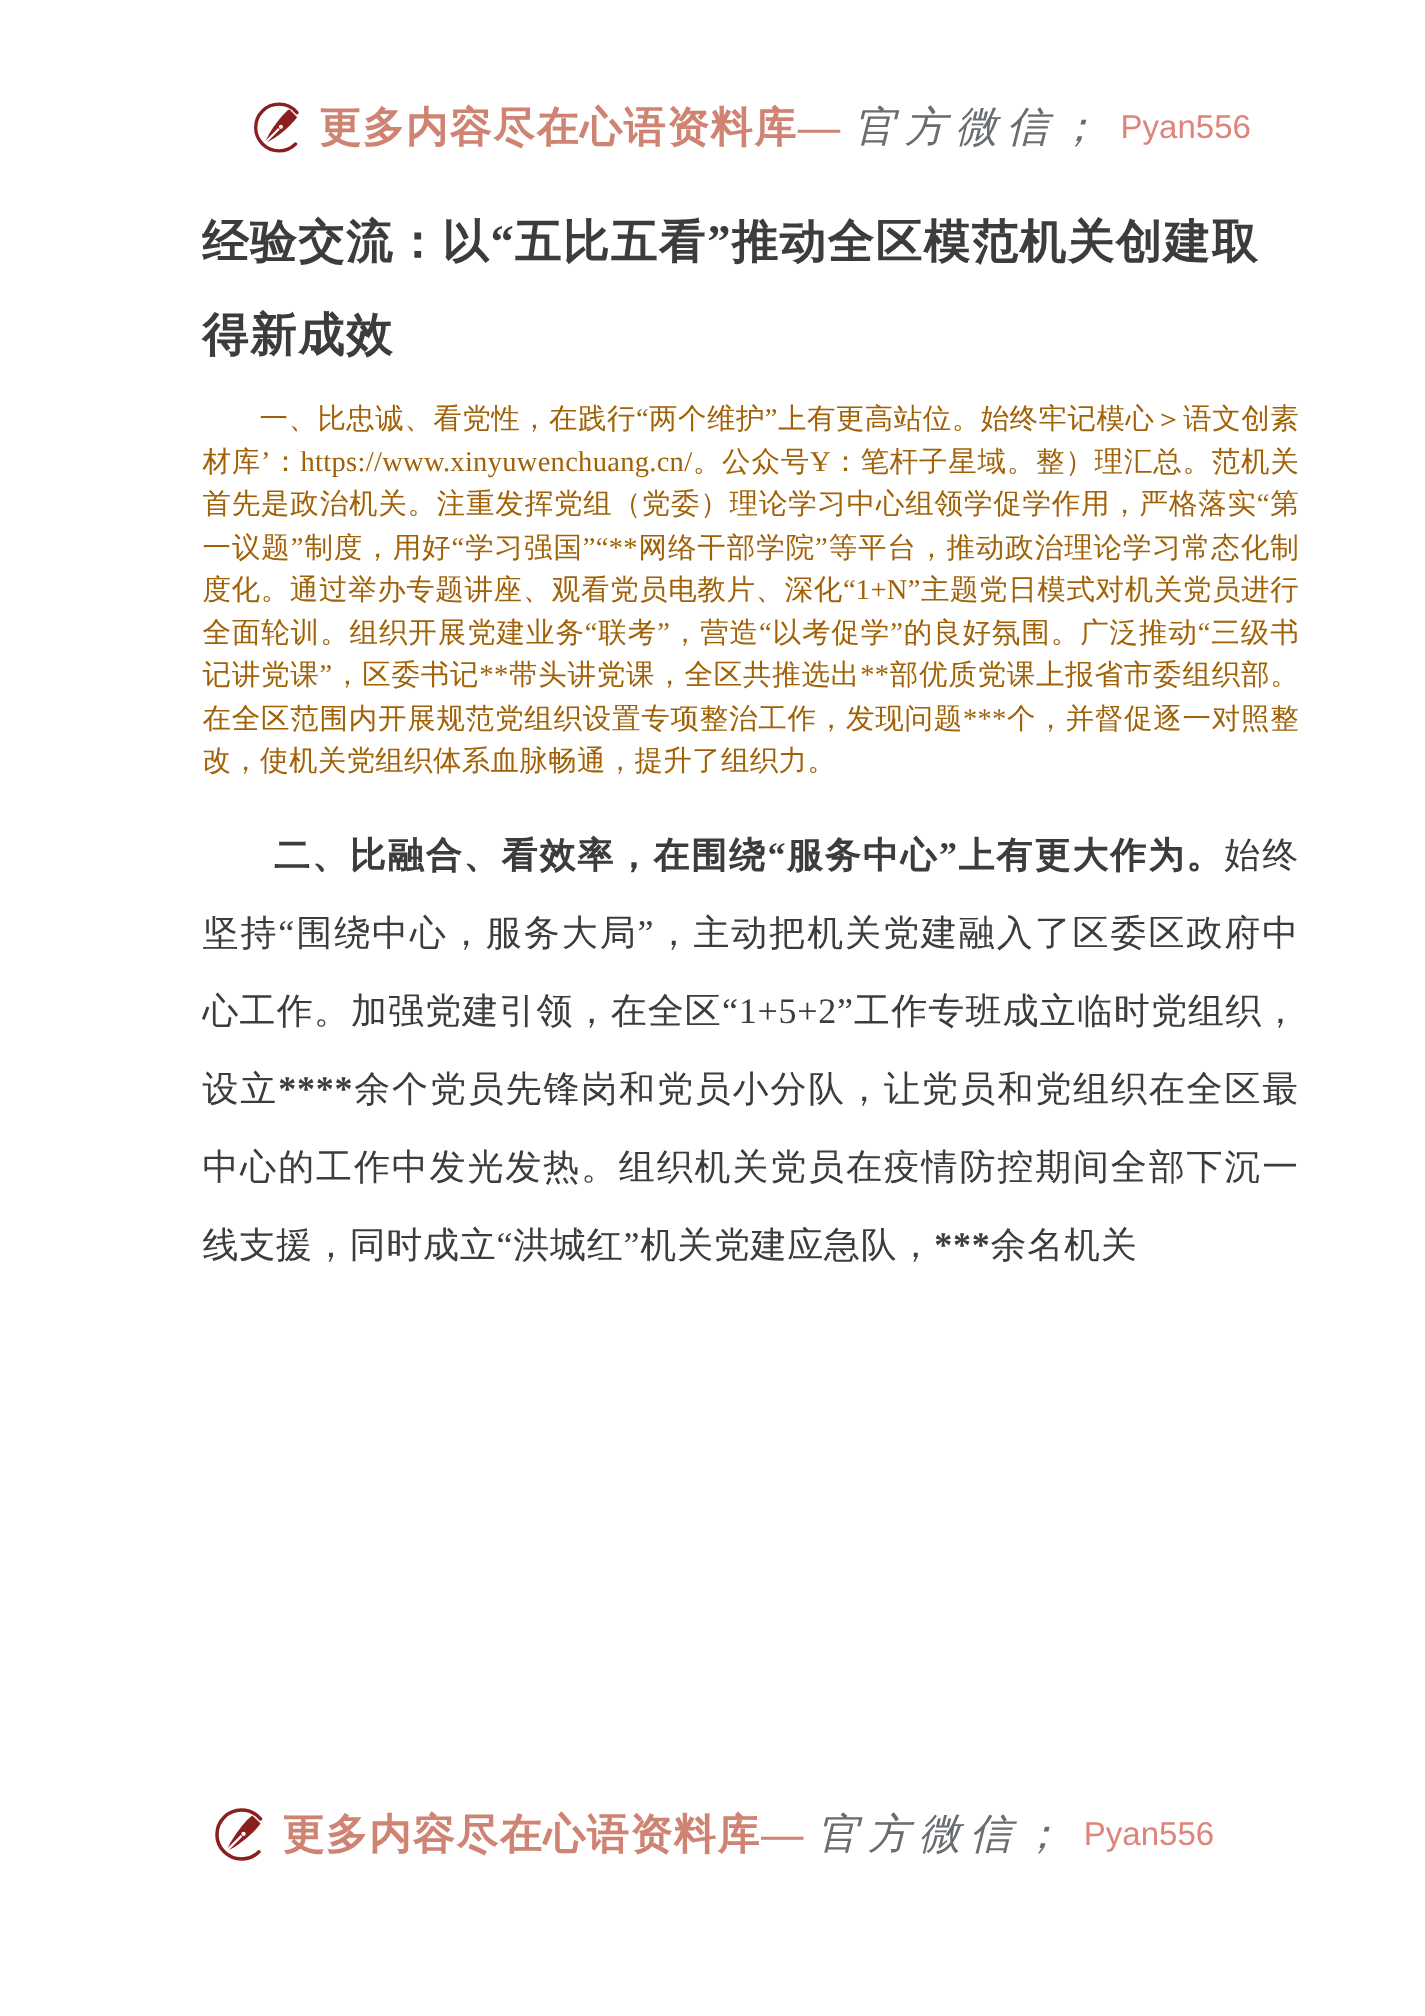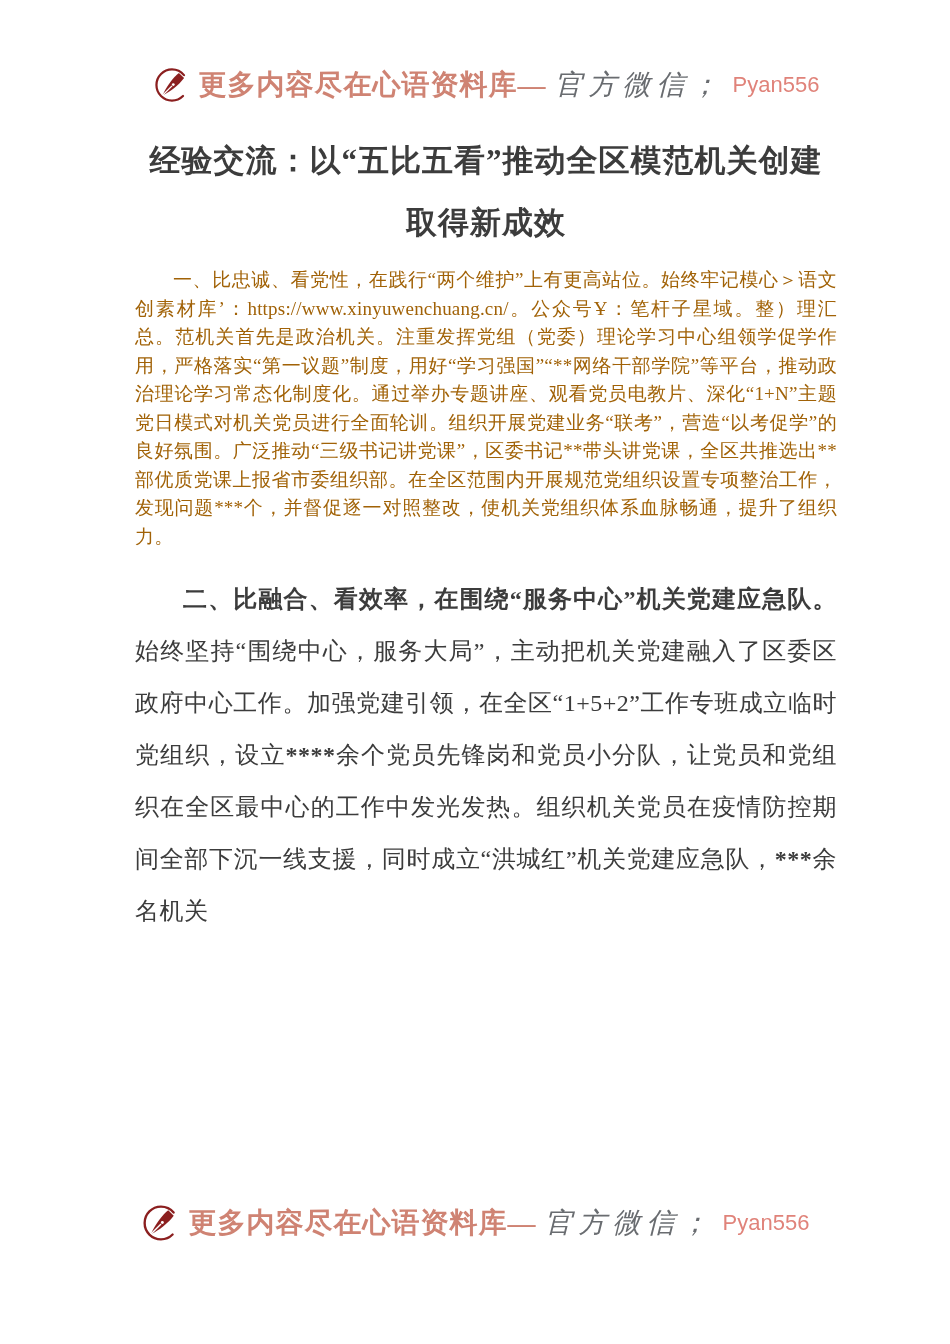--- a/index.html
+++ b/index.html
@@ -9,21 +9,21 @@
     --logo_dark_red:#8b1f1f;
     --body_text:#3c3c3c;
   }
   html,body{margin:0;padding:0;background:#ffffff;}
   .page{
     position:relative;
     width:950px;height:1344px;
     margin:0 auto;
     background:#ffffff;
     box-sizing:border-box;
-    padding:64px 113px 0 135px;
+    padding:64px 84px 0 135px;
     overflow:hidden;
     font-family:"Liberation Serif","DejaVu Serif",serif;
     color:var(--body_text);
   }
   .watermark{
     display:flex;align-items:center;justify-content:center;
     gap:8px;height:42px;white-space:nowrap;
   }
   .wm-logo{display:inline-flex;align-items:center;}
   .wm-red{
@@ -37,21 +37,21 @@
     letter-spacing:6px;
   }
   .wm-id{
     color:var(--wechat_id_red);
     font-size:22px;
     font-family:"Liberation Sans","DejaVu Sans",sans-serif;
   }
   .doc-title{
     margin:24px 0 0 0;
     font-size:31px;line-height:62px;
-    font-weight:bold;text-align:center;
+    font-weight:bold;text-align:left;
     letter-spacing:1px;color:var(--body_text);
   }
   .doc-body{margin-top:6px;}
   .para{
     margin:0;text-align:justify;text-indent:2em;
     color:var(--body_text);
   }
   .para-large{
     font-size:24px;line-height:52px;letter-spacing:0.5px;
     margin-top:8px;
@@ -85,21 +85,21 @@
     </span>
     <span class="wm-red">更多内容尽在心语资料库—</span>
     <span class="wm-gray">官方微信；</span>
     <span class="wm-id">Pyan556</span>
   </div>
 
   <h1 class="doc-title">经验交流：以“五比五看”推动全区模范机关创建取得新成效</h1>
 
   <div class="doc-body" id="doc-body">
       <p class="para para-small"><span>一、比忠诚、看党性，在践行“两个维护”上有更高站位。始终牢记模心＞语文创素材库’：https://www.xinyuwenchuang.cn/。公众号Ұ：笔杆子星域。整）理汇总。范机关首先是政治机关。注重发挥党组（党委）理论学习中心组领学促学作用，严格落实“第一议题”制度，用好“学习强国”“**网络干部学院”等平台，推动政治理论学习常态化制度化。通过举办专题讲座、观看党员电教片、深化“1+N”主题党日模式对机关党员进行全面轮训。组织开展党建业务“联考”，营造“以考促学”的良好氛围。广泛推动“三级书记讲党课”，区委书记**带头讲党课，全区共推选出**部优质党课上报省市委组织部。在全区范围内开展规范党组织设置专项整治工作，发现问题***个，并督促逐一对照整改，使机关党组织体系血脉畅通，提升了组织力。</span></p>
-      <p class="para para-large section"><span class="b">二、比融合、看效率，在围绕“服务中心”机关党建应急队。</span><span>始终坚持“围绕中心，服务大局”，主动把机关党建融入了区委区政府中心工作。加强党建引领，在全区“1+5+2”工作专班成立临时党组织，设立</span><span class="b">****</span><span>余个党员先锋岗和党员小分队，让党员和党组织在全区最中心的工作中发光发热。组织机关党员在疫情防控期间全部下沉一线支援，同时成立“洪城红”机关党建应急队，</span><span class="b">***</span><span>余名机关</span></p>
+      <p class="para para-large section"><span class="b">二、比融合、看效率，在围绕“服务中心”上有更大作为。</span><span>始终坚持“围绕中心，服务大局”，主动把机关党建融入了区委区政府中心工作。加强党建引领，在全区“1+5+2”工作专班成立临时党组织，设立</span><span class="b">****</span><span>余个党员先锋岗和党员小分队，让党员和党组织在全区最中心的工作中发光发热。组织机关党员在疫情防控期间全部下沉一线支援，同时成立“洪城红”机关党建应急队，</span><span class="b">***</span><span>余名机关</span></p>
     </div>
 
   <div class="footer-band">
     <div class="watermark">
       <span class="wm-logo">
         <svg width="40" height="40" viewBox="0 0 44 44" aria-hidden="true">
           <circle cx="22" cy="22" r="18" fill="none" stroke="#8b1f1f" stroke-width="2.6" stroke-dasharray="86 27" stroke-dashoffset="-14" stroke-linecap="round"></circle>
           <path d="M11 34 C14 26, 24 12, 30 8 L36 14 C31 21, 19 31, 11 34 Z" fill="#8b1f1f"></path>
           <path d="M11 34 L22 23" stroke="#ffffff" stroke-width="1.6" fill="none"></path>
           <circle cx="23.5" cy="21.5" r="1.6" fill="#ffffff"></circle>

